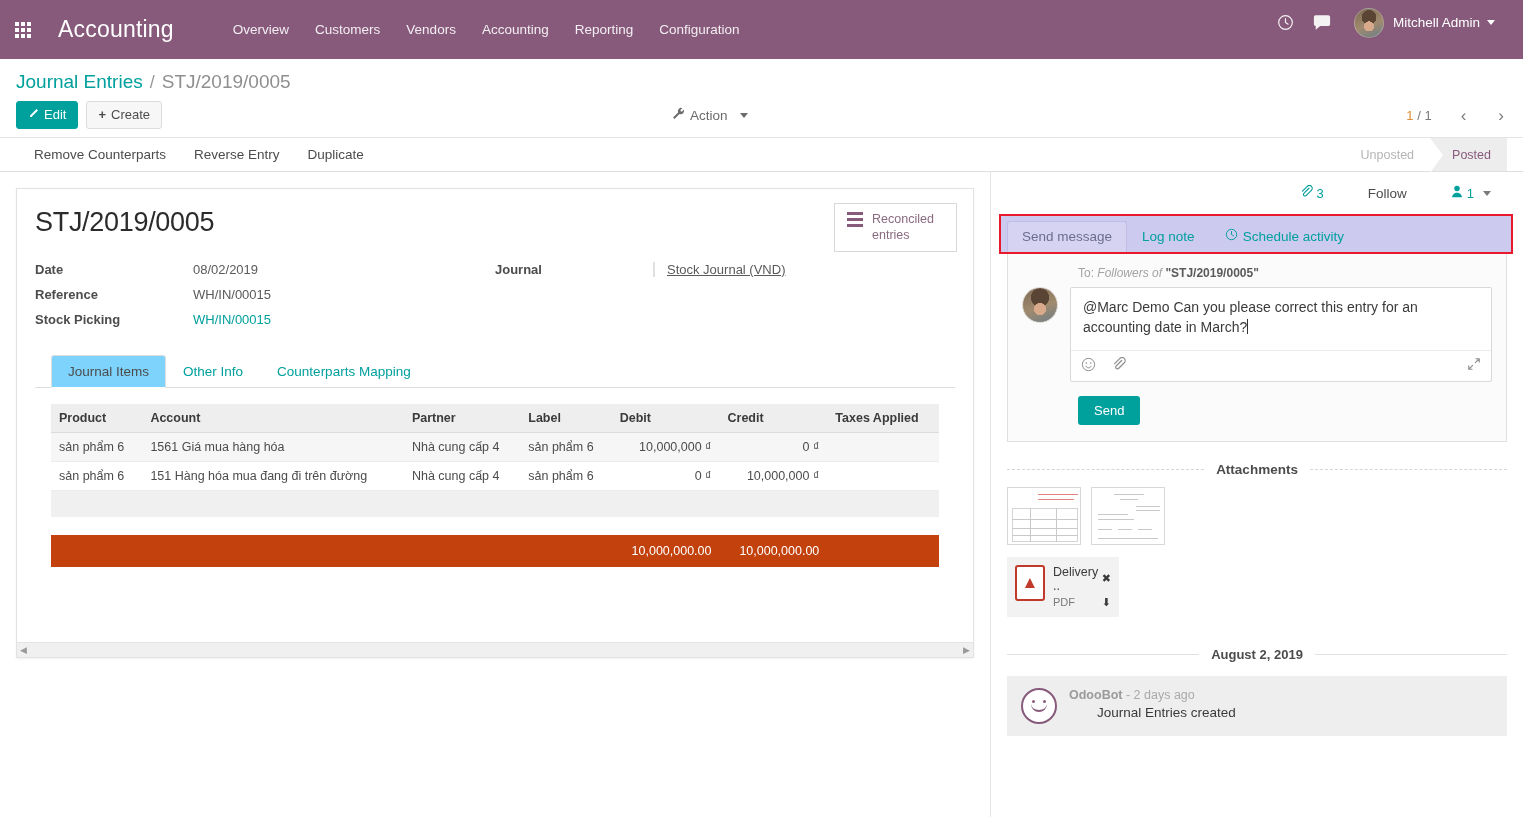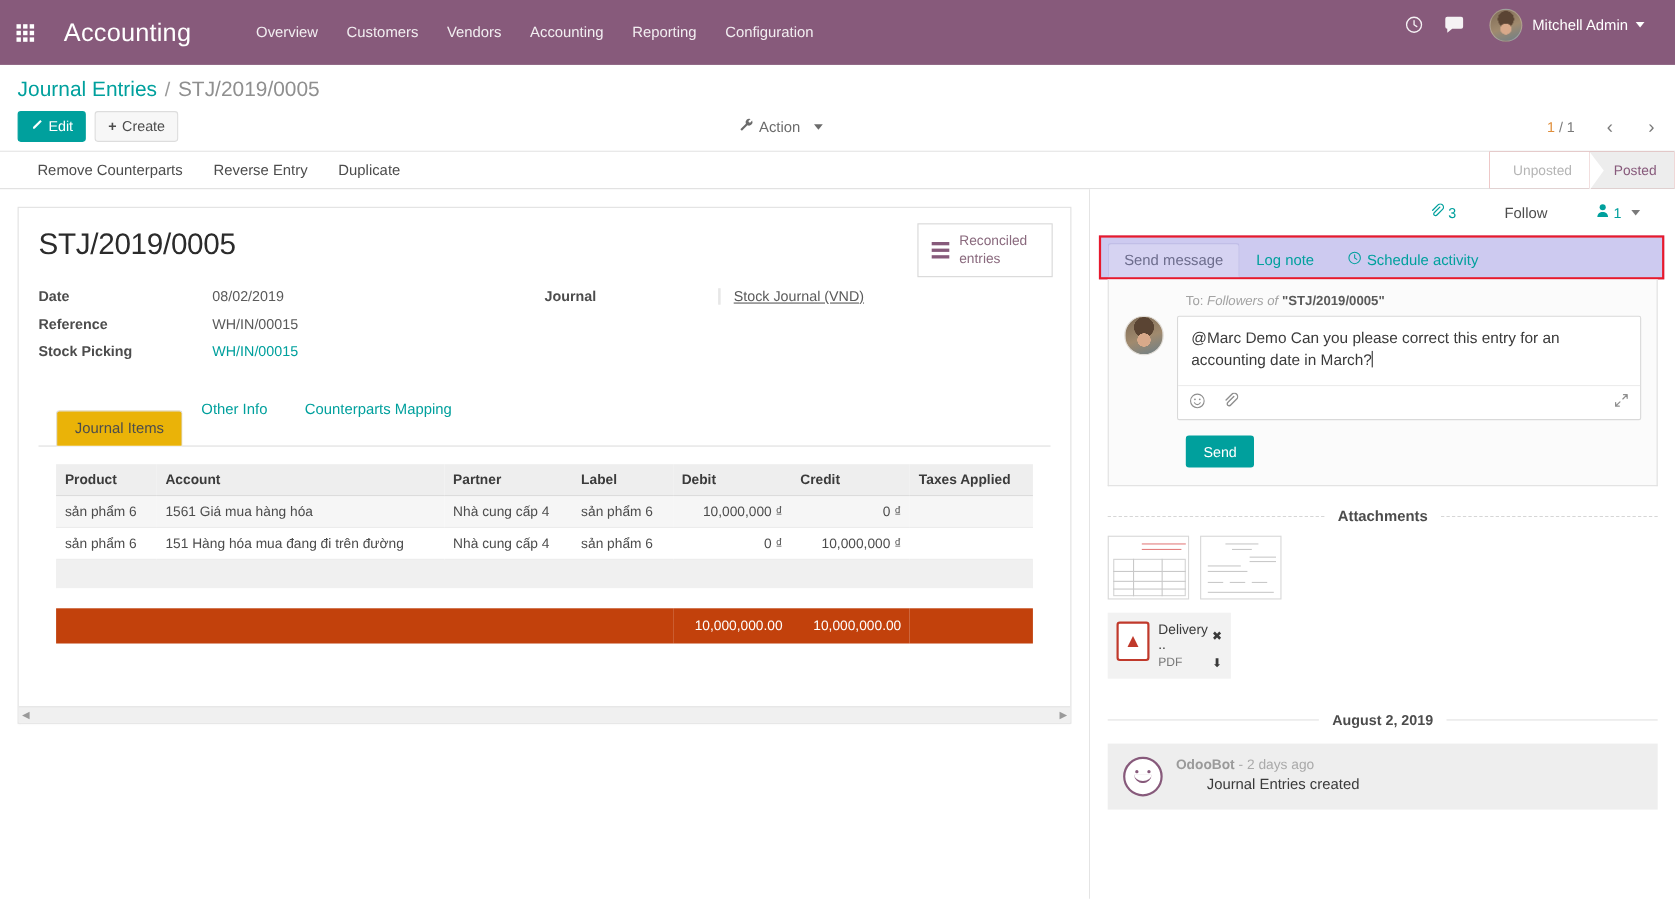--- a/index.html
+++ b/index.html
@@ -135,21 +135,21 @@
     padding-left: 20px;
     position: relative;
   }
   .bb-btn {
     font-size: 13.5px; color: #4c4c4c;
     padding: 0 14px; cursor: pointer;
     background: transparent; border: none;
     font-family: inherit;
   }
   .statusbar {
-    position: absolute; right: 1px; top: 0; bottom: 0;
+    position: absolute; right: 16px; top: 0; bottom: 0;
     display: flex; align-items: stretch;
     background: #b91c1c;
   }
   .st-item {
     display: flex; align-items: center;
     padding: 0 16px 0 22px;
     font-size: 12.5px;
     position: relative;
     color: #b5b5b5;
     background: #fff;
@@ -192,21 +192,21 @@
     font-weight: 400;
     letter-spacing: -.3px;
     margin-bottom: 24px;
   }
 
   .stat-button {
     position: absolute; right: 16px; top: 14px;
     border: 1px solid #d8d8d8;
     background: #fff;
     padding: 8px 12px;
-    display: flex; align-items: center; gap: 9px;
+    display: flex; align-items: flex-start; gap: 9px;
     cursor: pointer;
   }
   .bars-icon { display: flex; flex-direction: column; gap: 3px; }
   .bars-icon i { display: block; width: 16px; height: 3px; background: #875a7b; }
   .stat-label { font-size: 12.5px; color: #8a6a7e; line-height: 1.25; max-width: 72px; }
 
   .fields-grid {
     display: grid;
     grid-template-columns: 158px 302px 158px auto;
     row-gap: 10px;
@@ -228,23 +228,22 @@
     padding: 8px 16px;
     font-size: 13.5px;
     color: #00a09d;
     cursor: pointer;
     border: 1px solid transparent;
     margin-bottom: -1px;
     border-radius: 3px 3px 0 0;
   }
   .nb-tab.active {
     color: #4c4c4c;
-    background: #eab308;
+    background: #7dd3fc;
     border-color: #dedede #dedede #fff;
-    margin-top: 18px;
   }
 
   
   .tbl-wrap { padding: 16px 16px 0 16px; }
   table.items { width: 100%; border-collapse: collapse; font-size: 12.5px; }
   table.items thead th {
     background: #eeeeee;
     color: #3b3b3b;
     font-weight: bold;
     padding: 7px 8px;

